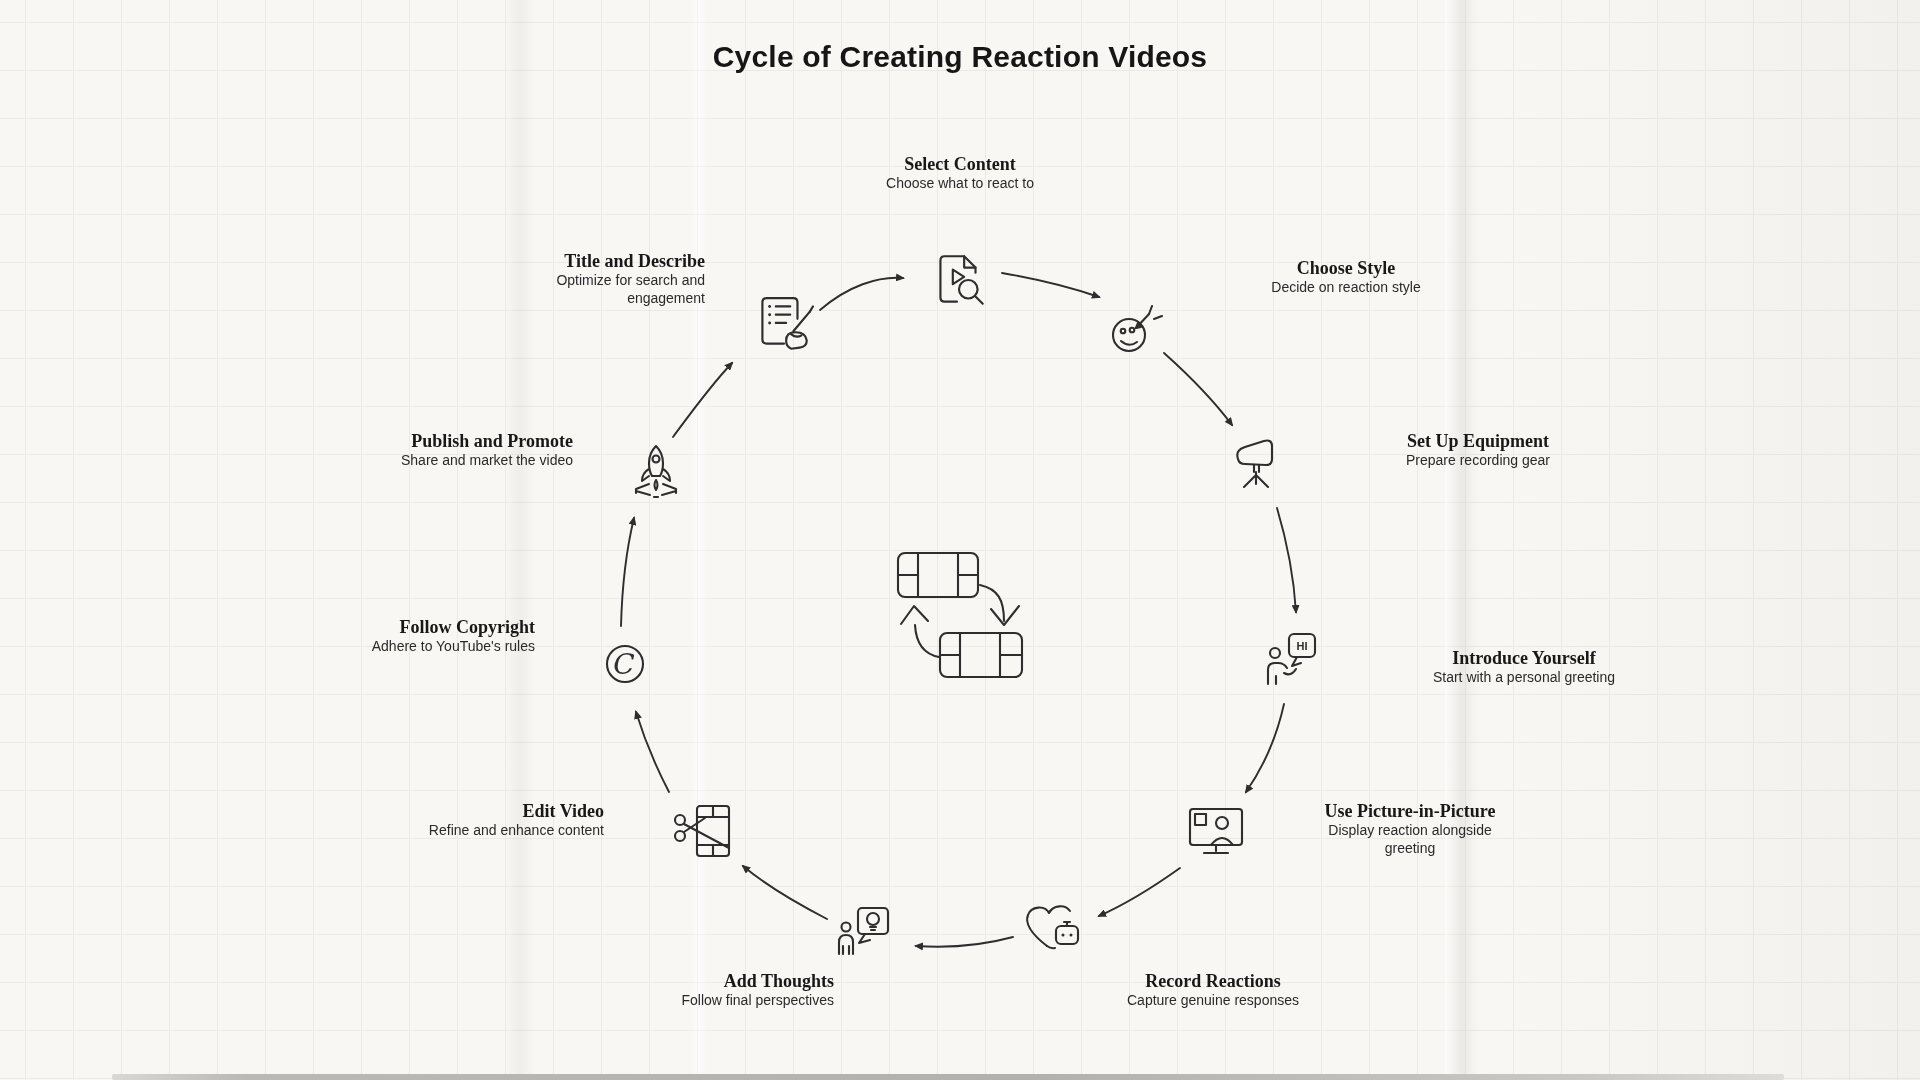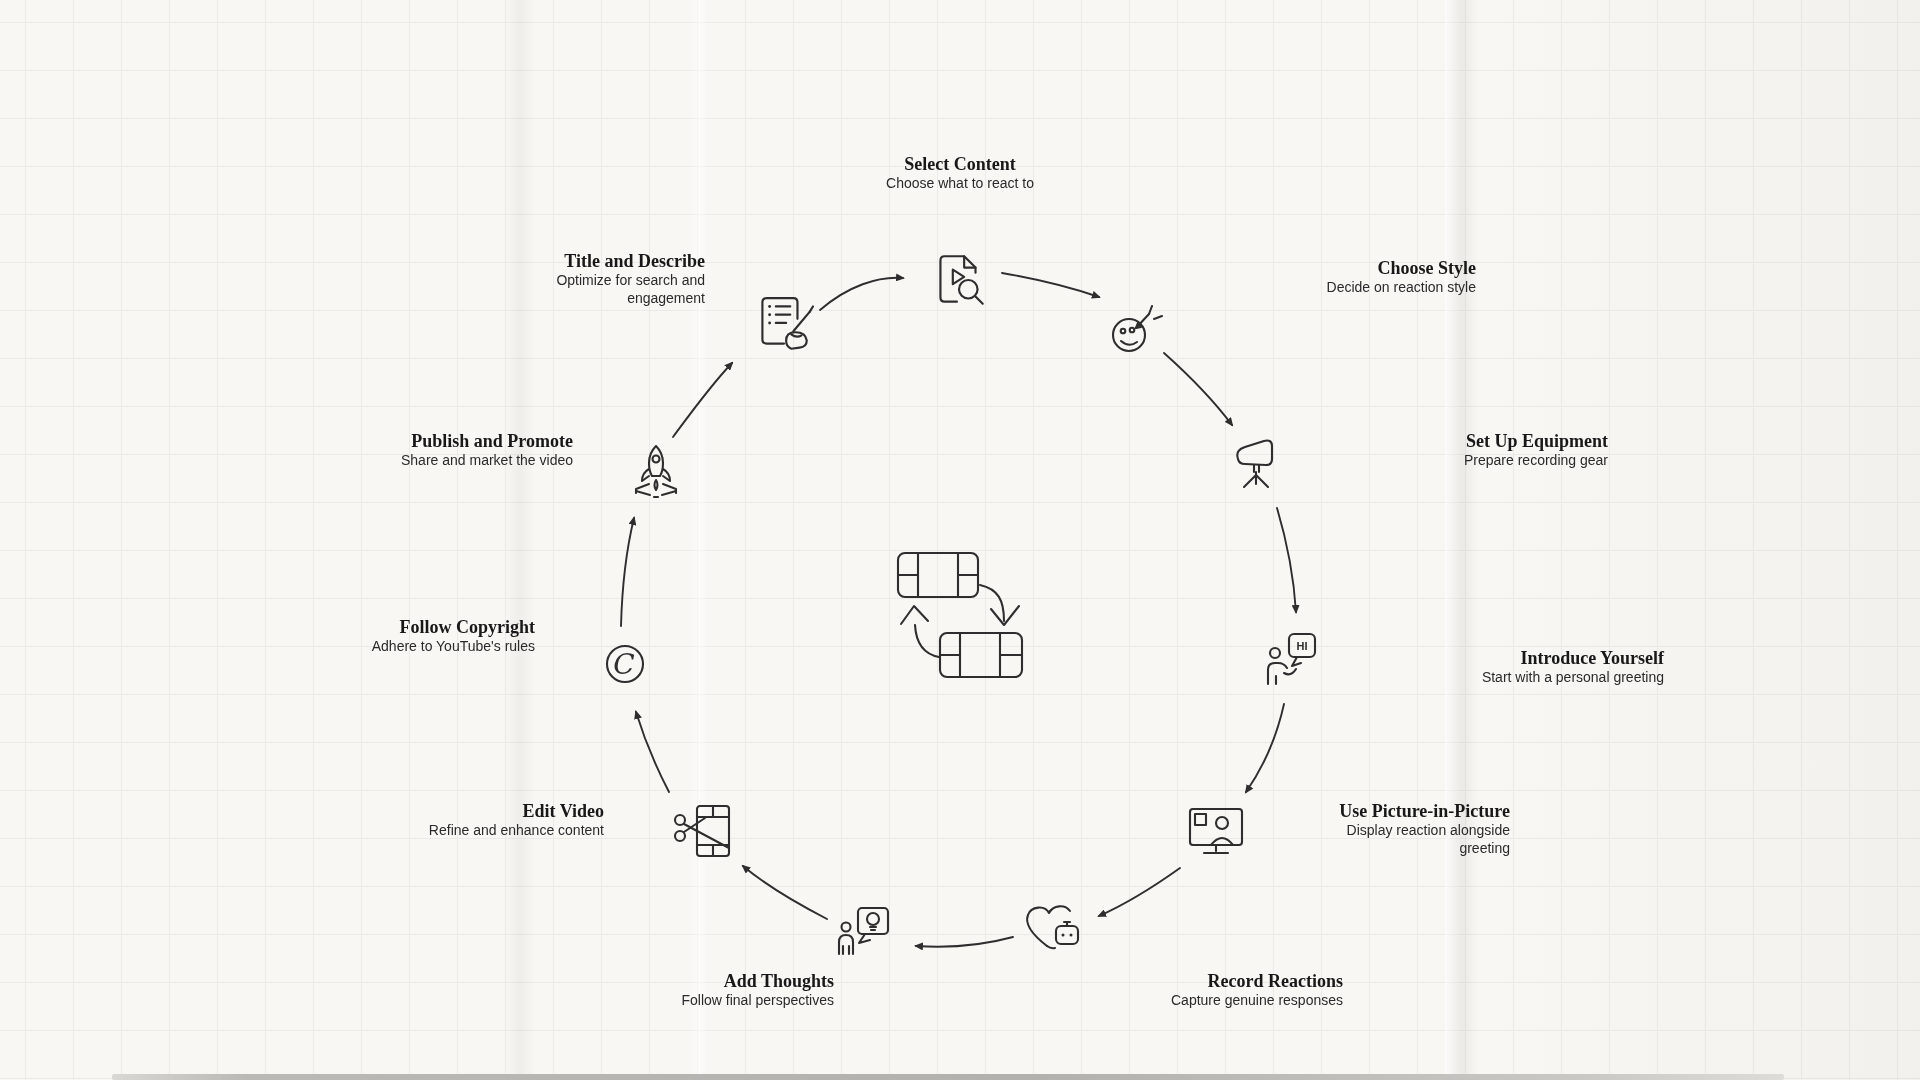--- a/index.html
+++ b/index.html
@@ -19,37 +19,38 @@
   .fold-b{left:1445px;width:34px;background:linear-gradient(90deg,rgba(255,255,255,.5),rgba(60,60,55,.07),transparent);}
   .fold-c{left:690px;width:18px;background:linear-gradient(90deg,transparent,rgba(255,255,255,.55),transparent);}
   .shade-right{position:absolute;top:0;bottom:0;right:0;width:440px;background:linear-gradient(90deg,transparent,rgba(90,88,80,.04));pointer-events:none;}
   .bottom-strip{position:absolute;bottom:0;left:112px;width:1672px;height:6px;
     background:linear-gradient(90deg,#d9d8d4,#bab9b5 8%,#b2b1ad 55%,#c9c8c4 88%,#dddcd8);border-radius:2px;}
   .main-title{position:absolute;left:0;top:40px;width:100%;text-align:center;
     font-size:30px;font-weight:700;letter-spacing:.2px;color:#161616;}
   .step-text{position:absolute;line-height:19px;}
   .step-text .t{font-size:18px;font-weight:700;color:#181818;line-height:20px;font-family:Liberation Serif, serif;}
   .step-text .d{font-size:14px;font-weight:400;color:#2a2a2a;line-height:18px;margin-top:0;}
-  .al{text-align:right}.ar{text-align:right}.ac{text-align:center}
+  .al{text-align:center}.ar{text-align:right}.ac{text-align:center}
   .icon{position:absolute;stroke:#2e2e2e;fill:none;stroke-width:2.1;stroke-linecap:round;stroke-linejoin:round;}
   .icon .fill{fill:#2e2e2e;stroke:none;}
   .icon text{stroke:none;fill:#2e2e2e;}
   #arrows{position:absolute;left:0;top:0;}
 </style>
 </head>
 <body>
 
 <div id="canvas">
 
   <div class="fold fold-a"></div>
   <div class="fold fold-b"></div>
   <div class="fold fold-c"></div>
   <div class="shade-right"></div>
   <div class="bottom-strip"></div>
 
+  <div class="main-title">Cycle of Creating Reaction Videos</div>
 
   <svg id="arrows" width="1920" height="1080">
     <defs>
       <marker id="ah" markerWidth="9" markerHeight="8" refX="7" refY="4" orient="auto" markerUnits="userSpaceOnUse">
         <path d="M0,0 L9,4 L0,8 z" fill="#2e2e2e"></path>
       </marker>
     </defs>
     <g stroke="#2e2e2e" stroke-width="1.9" fill="none" stroke-linecap="round">
       <path d="M 820,310 C 848,286 878,276 903,278" marker-end="url(#ah)"></path>
       <path d="M 1002,273 C 1037,279 1070,287 1099,297" marker-end="url(#ah)"></path>

